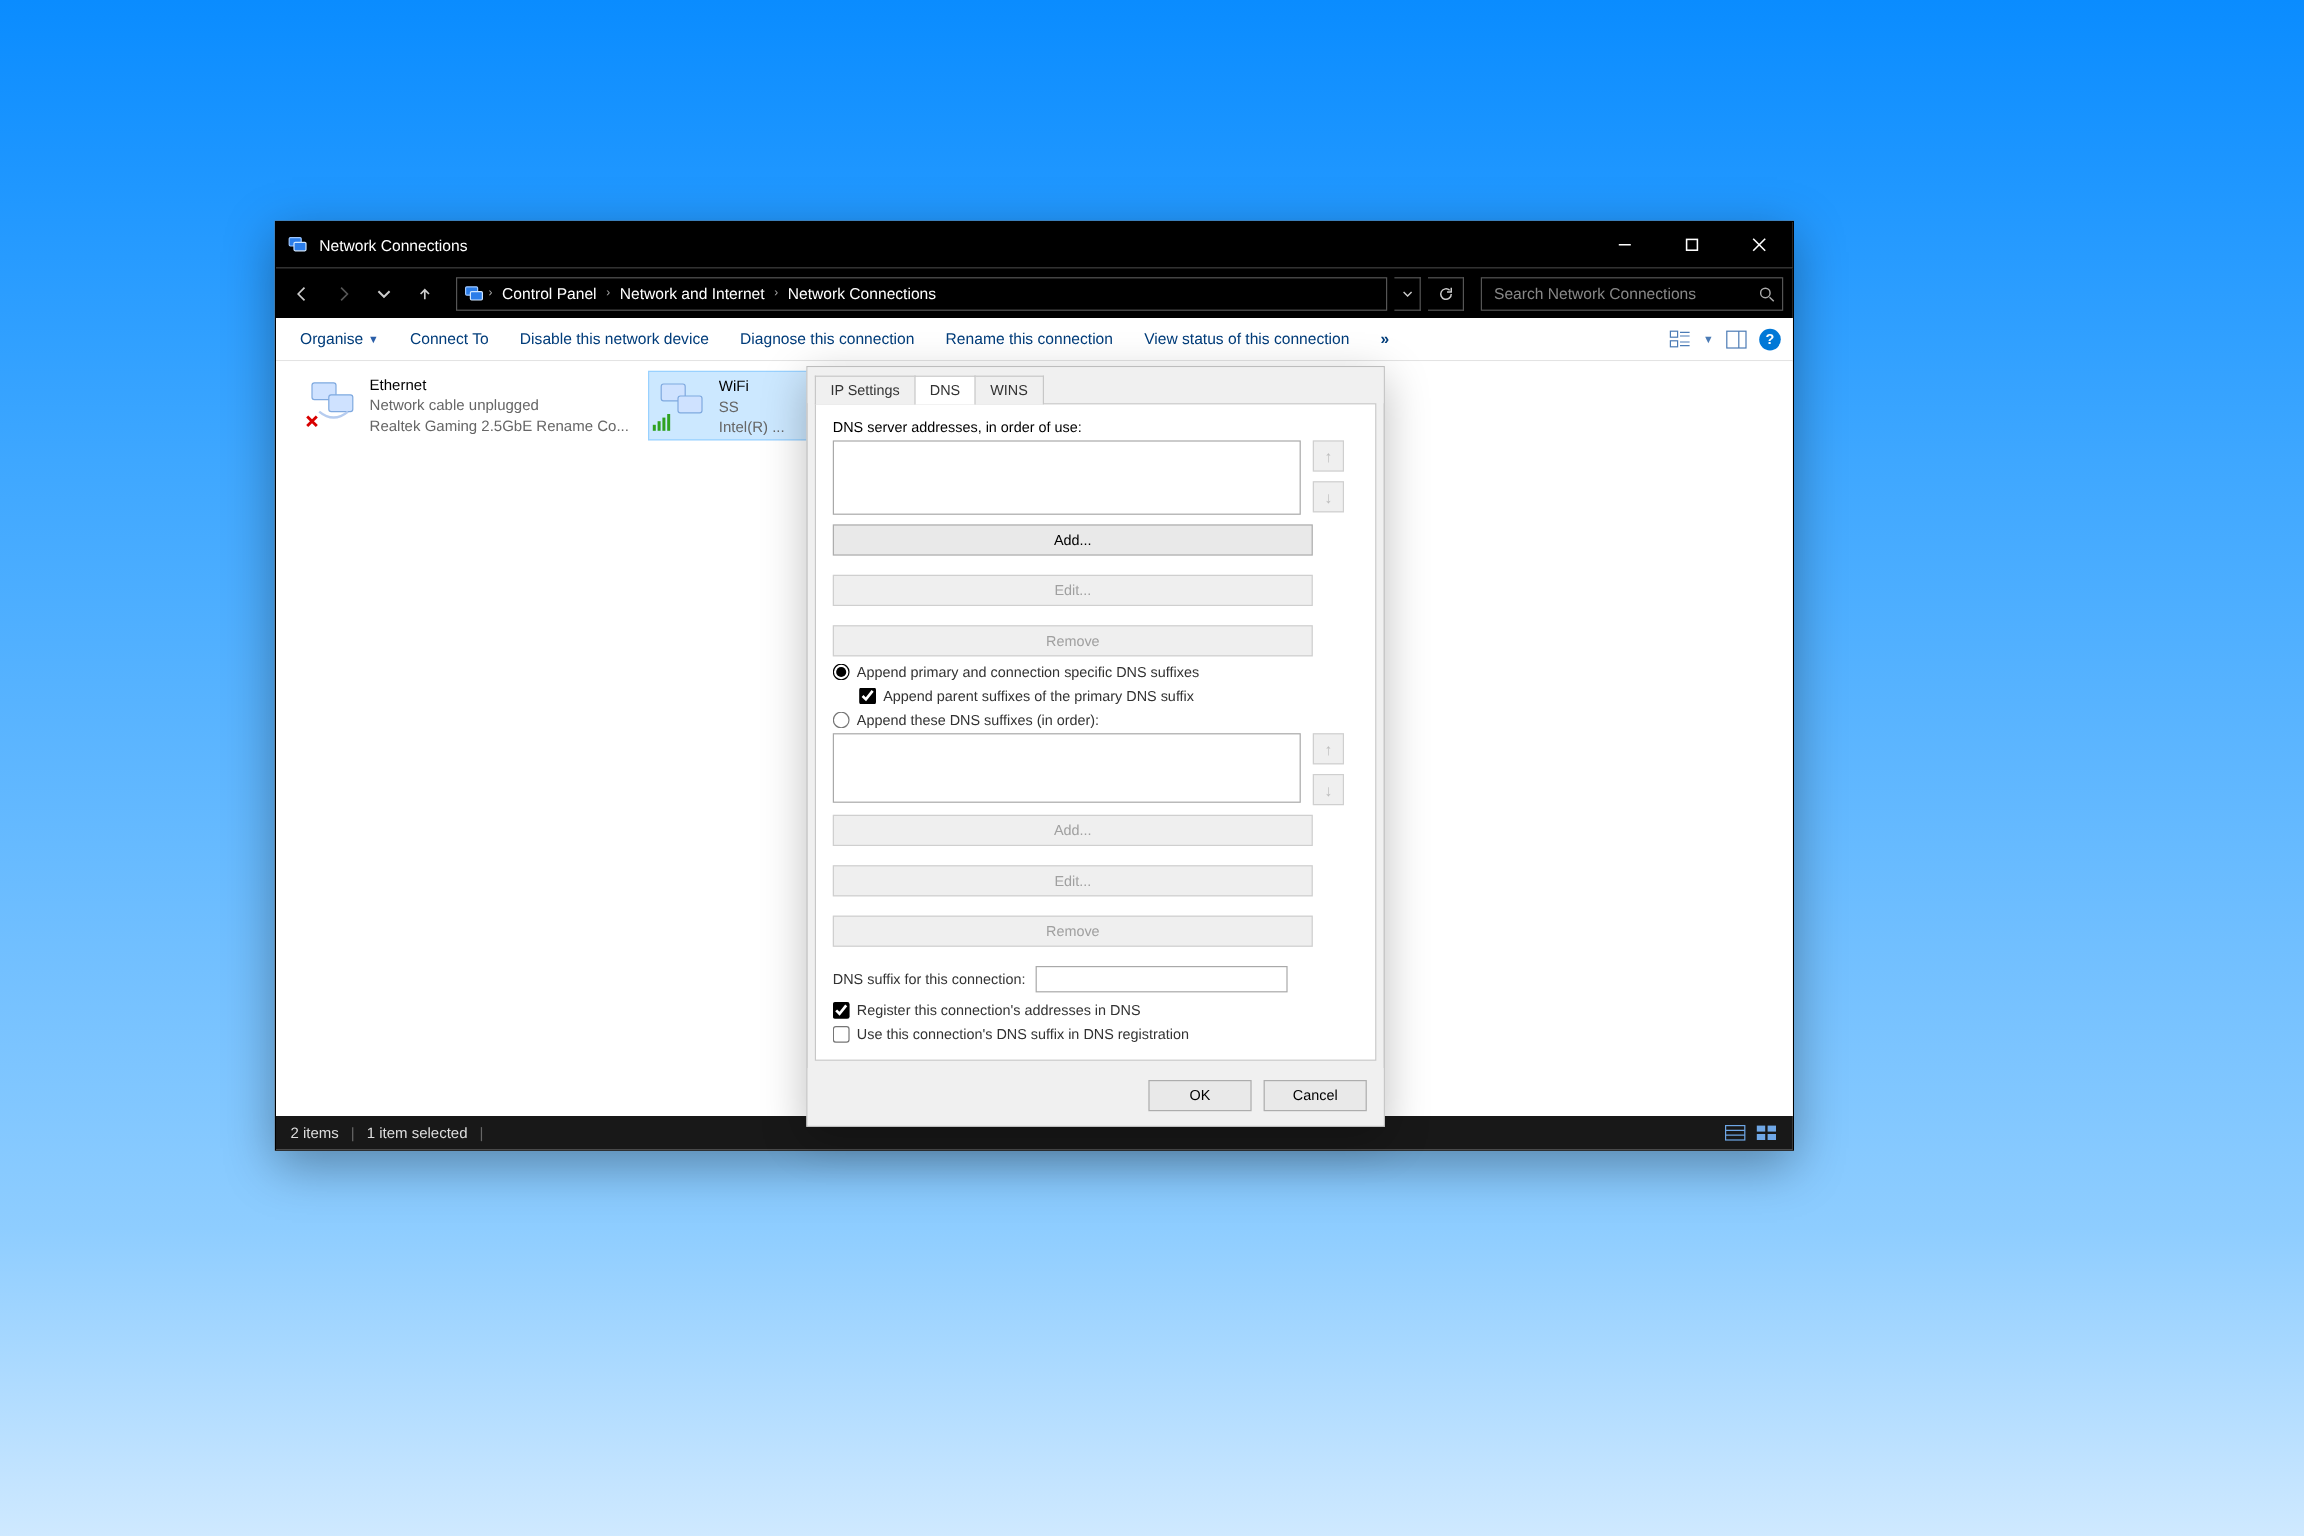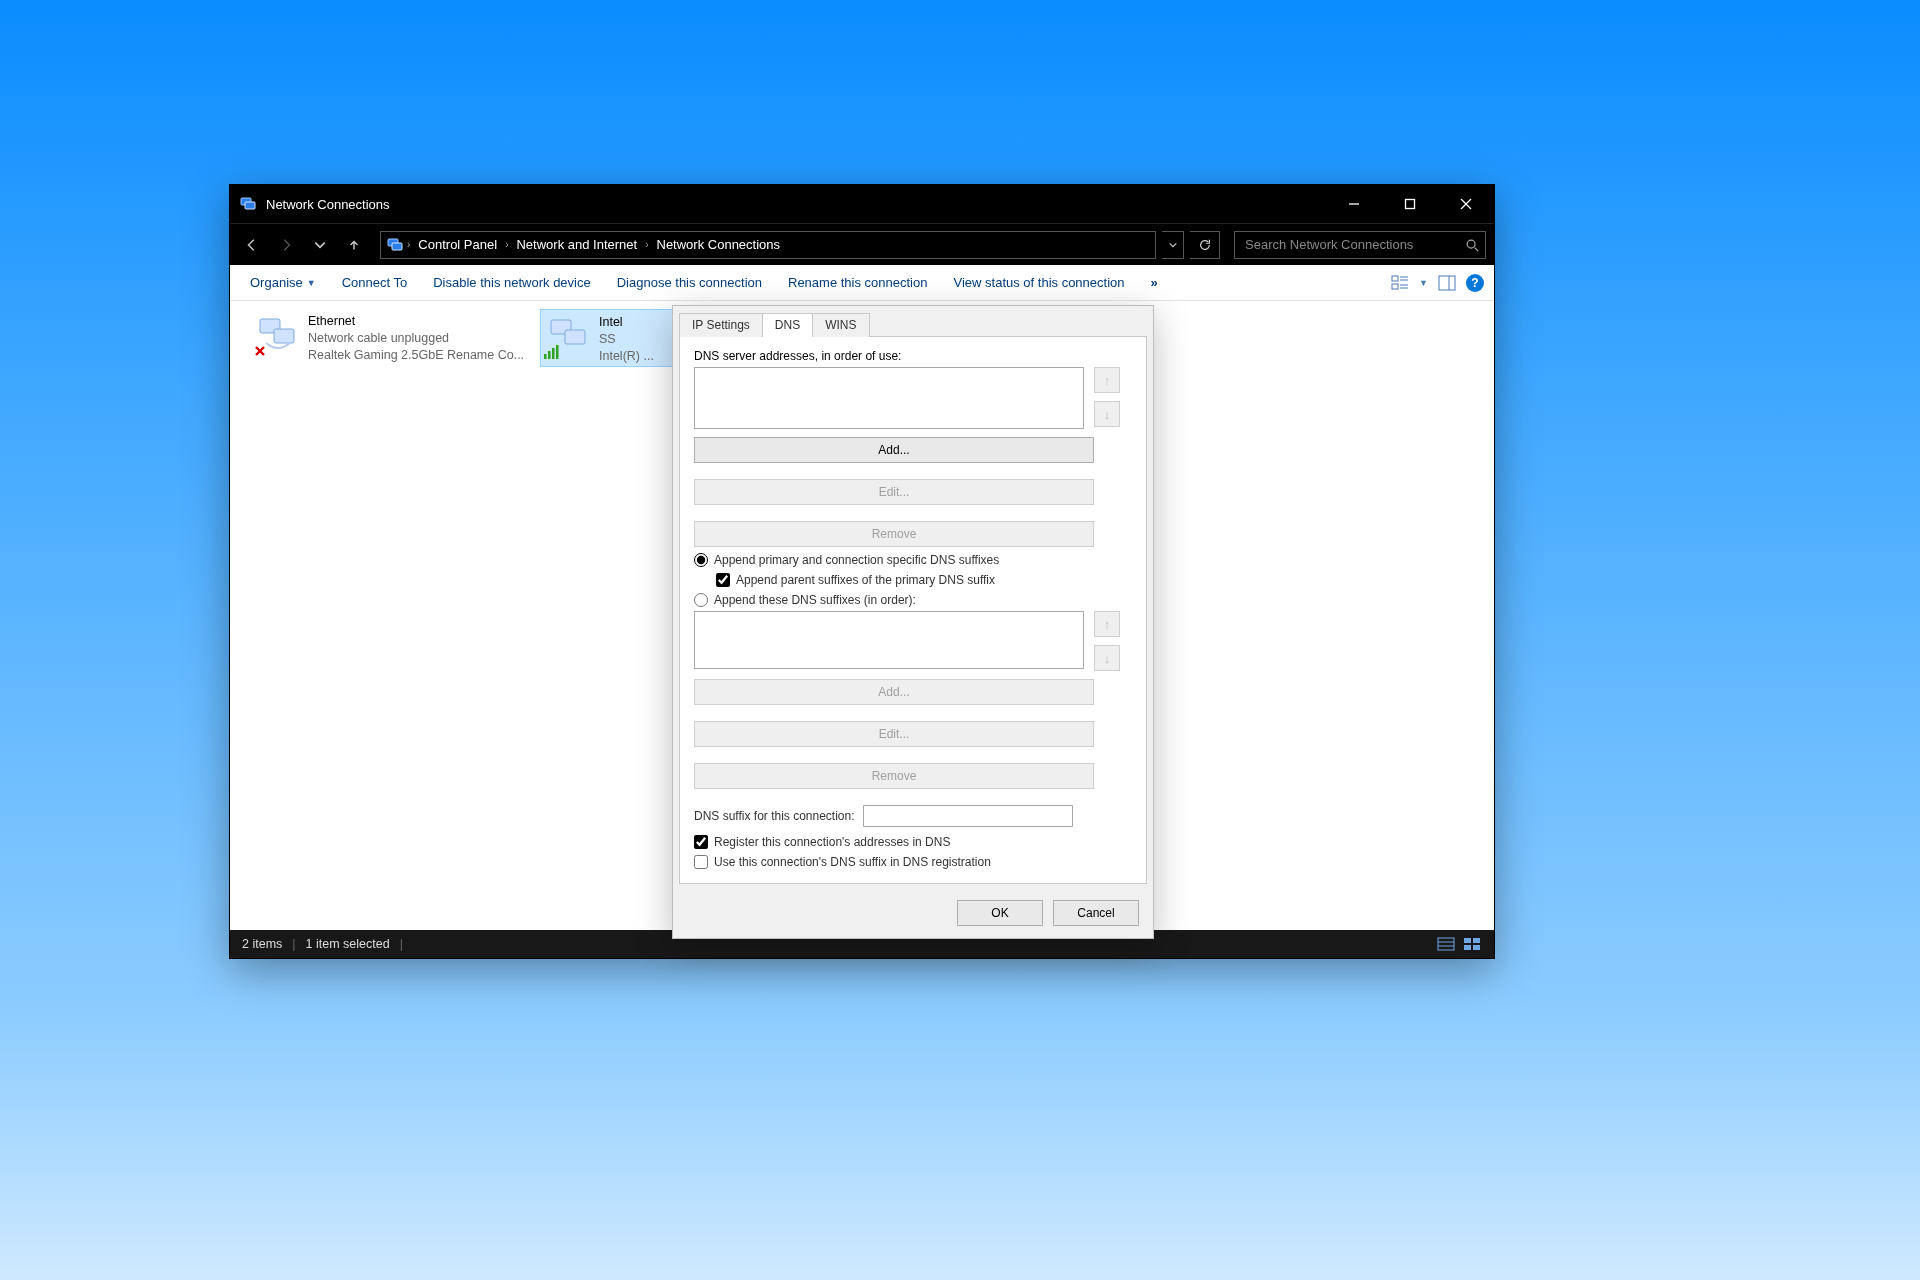--- a/index.html
+++ b/index.html
@@ -427,21 +427,21 @@
         <span class="badge">
           <svg viewBox="0 0 16 16" width="16" height="16">
             <rect x="1" y="10" width="2.5" height="5" fill="#2fa21f"></rect>
             <rect x="5" y="7" width="2.5" height="8" fill="#2fa21f"></rect>
             <rect x="9" y="4" width="2.5" height="11" fill="#2fa21f"></rect>
             <rect x="13" y="1" width="2.5" height="14" fill="#2fa21f"></rect>
           </svg>
         </span>
       </div>
       <div class="atxt">
-        <span class="name">Intel</span>
+        <span class="name">WiFi</span>
         <span class="sub">SS</span>
         <span class="sub">Intel(R) ...</span>
       </div>
     </div>
   </div>
 
   <div class="statusbar">
     <span>2 items</span>
     <span class="stat-sep">|</span>
     <span>1 item selected</span>

